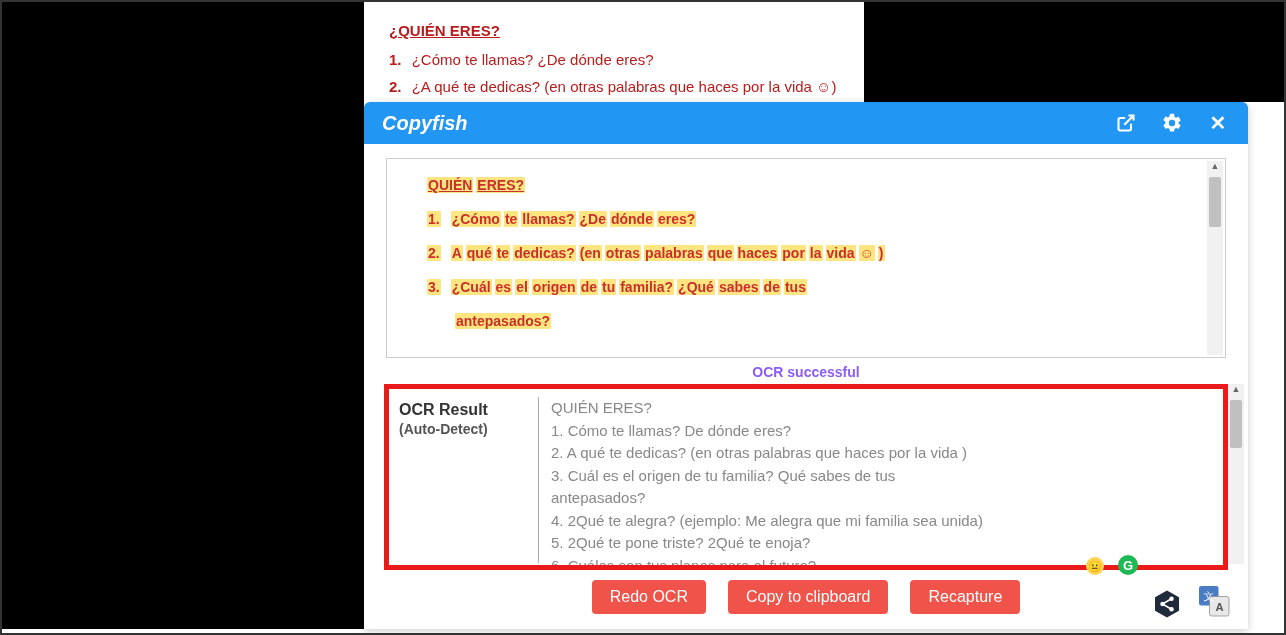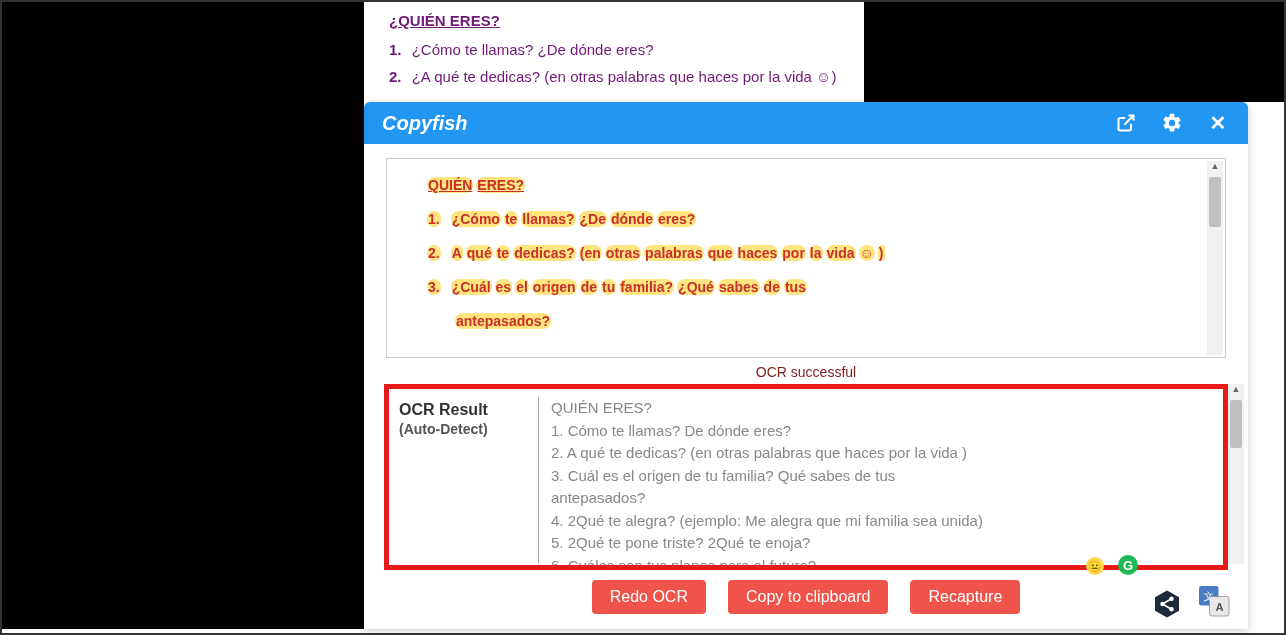--- a/index.html
+++ b/index.html
@@ -19,27 +19,27 @@
       background: #000;
     }
     .black-right {
       position: absolute;
       right: 0; top: 0;
       width: 420px; height: 100px;
       background: #000;
     }
     .doc-bg {
       position: absolute;
-      left: 362px; top: 2px;
+      left: 362px; top: 12px;
       width: 500px; height: 110px;
       background: #fff;
       padding: 8px 25px;
       font-family: Arial, sans-serif;
       font-size: 15px;
-      color: #701a75;
+      color: #b91c1c;
     }
     .doc-title {
       font-weight: bold;
       text-decoration: underline;
       margin-bottom: 12px;
     }
     .doc-line {
       margin-bottom: 10px;
     }
     .doc-num {
@@ -120,27 +120,27 @@
       font-size: 14px;
       color: #c9302c;
       font-weight: bold;
     }
     .hl-title {
       text-decoration: underline;
     }
     .hl {
       background: #ffe57f;
       padding: 0 1px;
-      border-radius: 8px;
+      border-radius: 1px;
       margin-right: 3px;
     }
     .ocr-status {
       text-align: center;
-      color: #7f1d1d;
-      font-weight: normal;
+      color: #8b5cf6;
+      font-weight: bold;
       font-size: 14px;
       margin: 4px 0;
     }
     .result-area {
       flex: 1;
       display: flex;
       flex-direction: column;
       padding: 0 20px;
       position: relative;
     }

